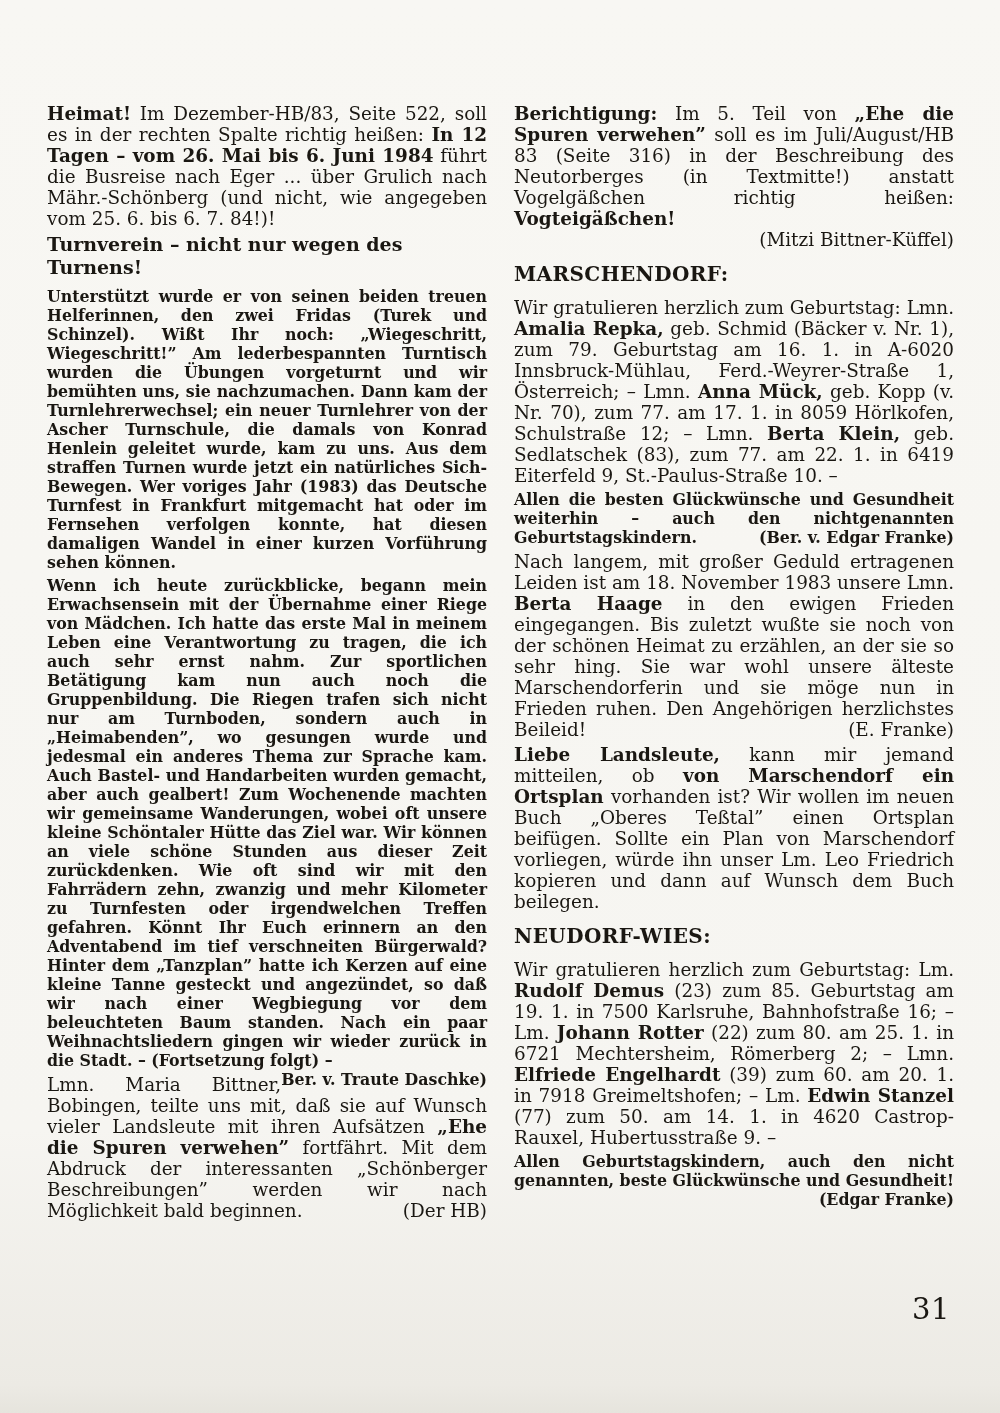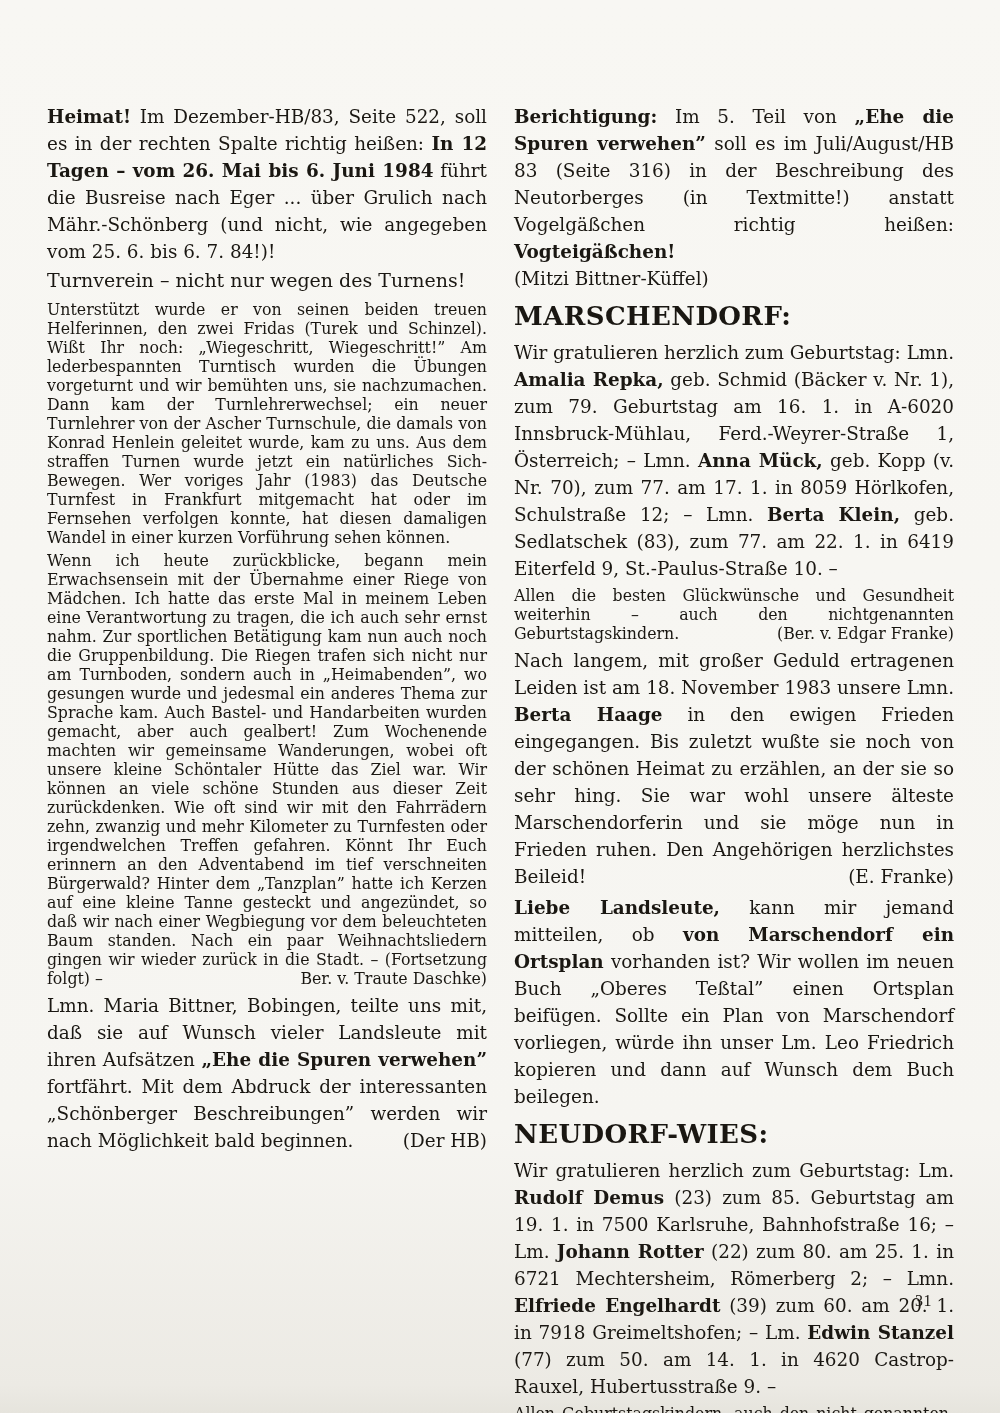--- a/index.html
+++ b/index.html
@@ -18,52 +18,52 @@
     position: absolute;
     left: 47px;
     top: 103px;
     width: 908px;
     display: flex;
     gap: 27px;
   }
   .col { width: 440px; }
   .para {
     font-size: 18.4px;
-    line-height: 27px;
+    line-height: 21px;
     text-align: justify;
     margin-bottom: 4px;
   }
   .para.small {
     font-size: 15.8px;
     line-height: 19px;
+    font-weight: bold;
   }
   .article-heading {
     font-size: 19px;
     line-height: 23px;
-    font-weight: normal;
+    font-weight: bold;
     margin: 3px 0 8px 0;
   }
   .section-heading {
-    font-size: 26px;
+    font-size: 20px;
     line-height: 24px;
     font-weight: bold;
     letter-spacing: 0.4px;
     margin: 12px 0 11px 0;
   }
   .para.small + .section-heading,
   .para + .section-heading.gap-large { margin-top: 27px; }
   .sig { float: right; }
-  .sig.own-line { float: none; display: block; }
+  .sig.own-line { float: none; display: block; text-align: right; }
   .page-number {
     position: absolute;
-    right: 68px;
+    right: 50px;
     top: 1292px;
-    font-size: 16px;
+    font-size: 29px;
     letter-spacing: 0.5px;
-    font-family: Liberation Serif, serif;
   }
   b { font-weight: bold; }
 </style>
 </head>
 <body>
 
 <div class="page">
   <div class="columns">
     <div class="col" id="col-left">
         <p class="para"><b>Heimat!</b><span> Im Dezember-HB/83, Seite 522, soll es in der rechten Spalte richtig heißen: </span><b>In 12 Tagen – vom 26. Mai bis 6. Juni 1984</b><span> führt die Busreise nach Eger ... über Grulich nach Mähr.-Schönberg (und nicht, wie angegeben vom 25. 6. bis 6. 7. 84!)!</span></p>

